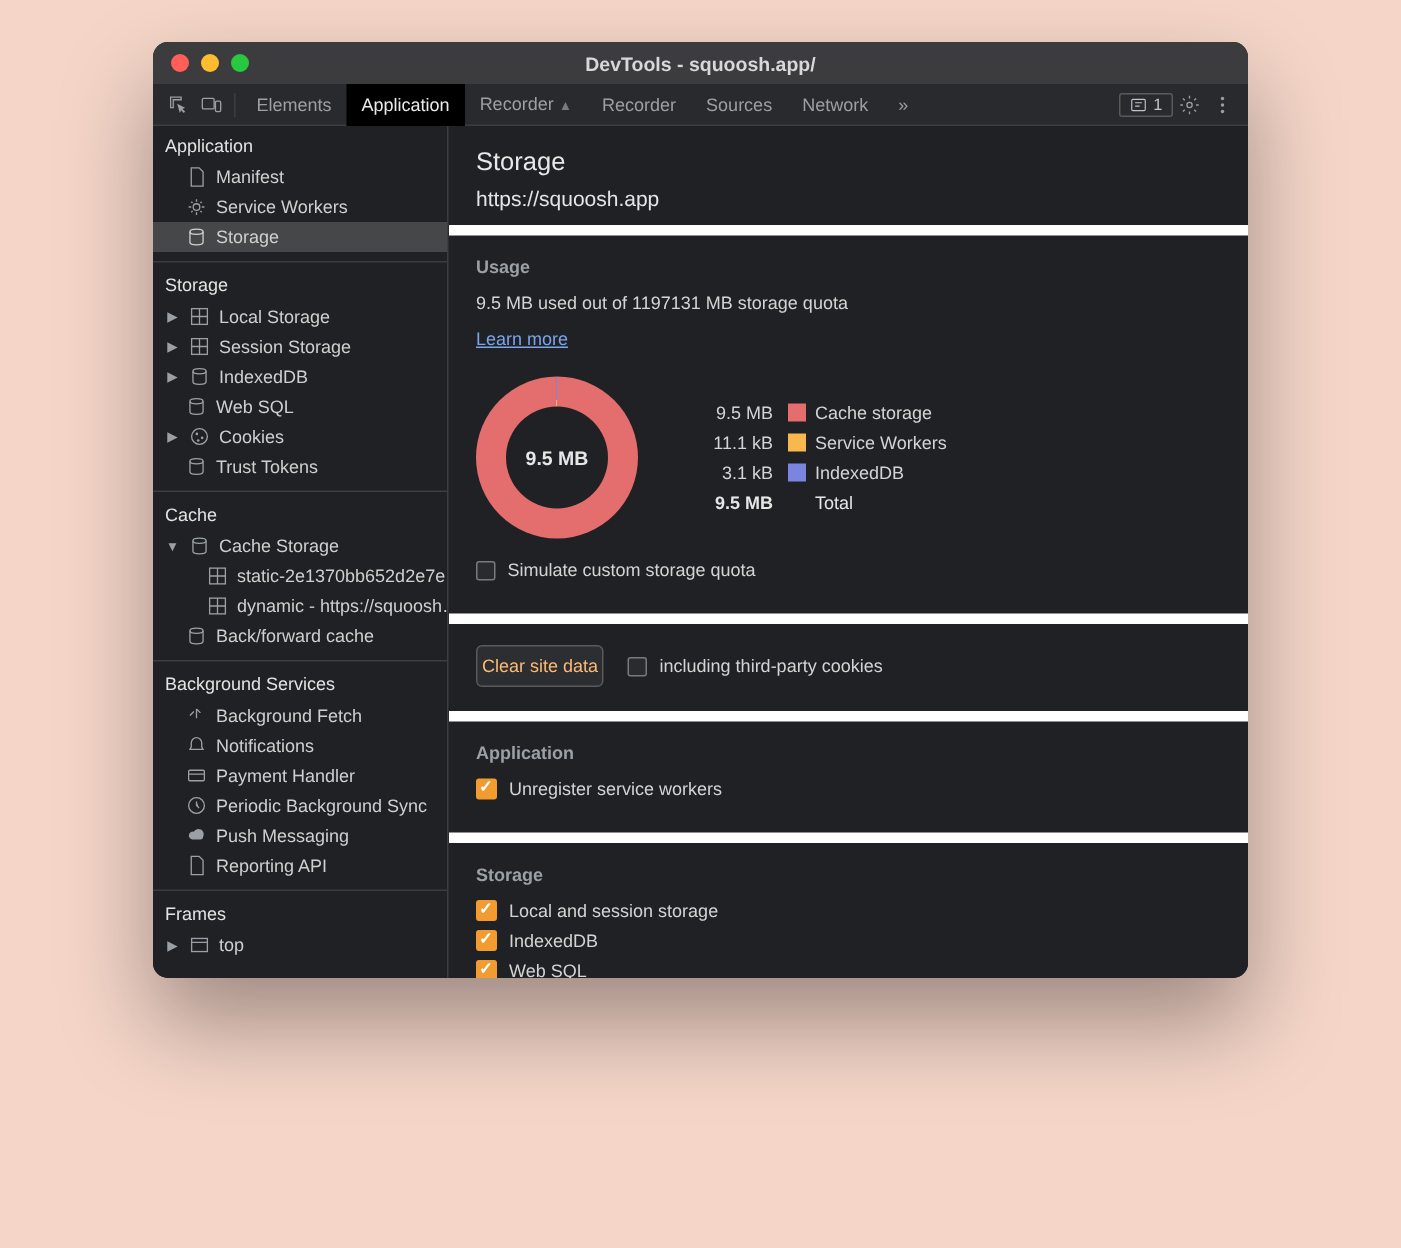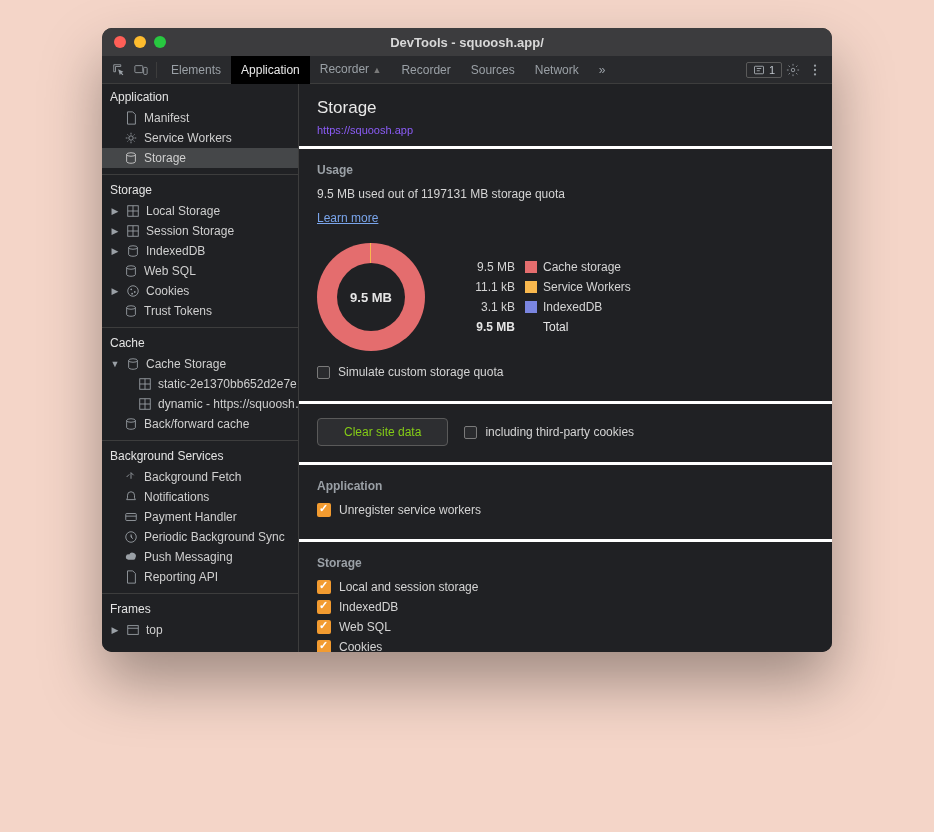--- a/index.html
+++ b/index.html
@@ -137,25 +137,25 @@
   .head-block {
     padding: 14px 18px 10px 18px;
   }
   .head-block h1 {
     font-size: 17px;
     font-weight: 400;
     color: #e8e8e8;
     margin-bottom: 6px;
   }
   .head-block .url {
-    font-size: 11px;
-    color: #8b5cf6;
+    font-size: 14px;
+    color: #e5e5e5;
   }
   .panel {
-    border-top: 3px solid #ffffff;
+    border-top: 7px solid #ffffff;
     padding: 14px 18px 16px;
   }
   .panel h3 {
     font-size: 12px;
     font-weight: 700;
     color: #9aa0a6;
     margin-bottom: 10px;
   }
   .usage .line { color: #d4d4d4; margin-bottom: 10px; }
   .link { color: #7aa5eb; text-decoration: underline; cursor: pointer; }
@@ -221,22 +221,22 @@
     content: "✓";
     position: absolute;
     color: #fff;
     font-size: 11px;
     font-weight: bold;
     left: 2px; top: -1px;
   }
   .btn {
     border: 1px solid #5a5a5a;
     background: #2d2e31;
-    color: #84cc16;
-    padding: 6px 26px;
+    color: #fdba74;
+    padding: 6px 3px;
     border-radius: 4px;
     font-size: 12px;
   }
   .clear-row {
     display: flex; align-items: center; gap: 16px;
   }
 </style>
 </head>
 <body>
 

